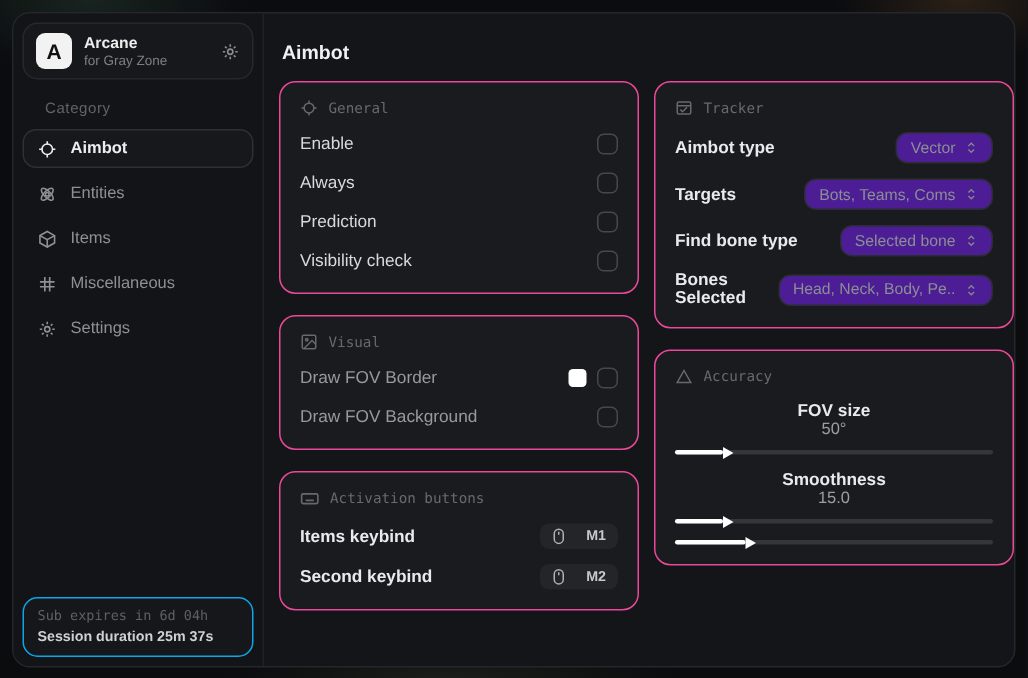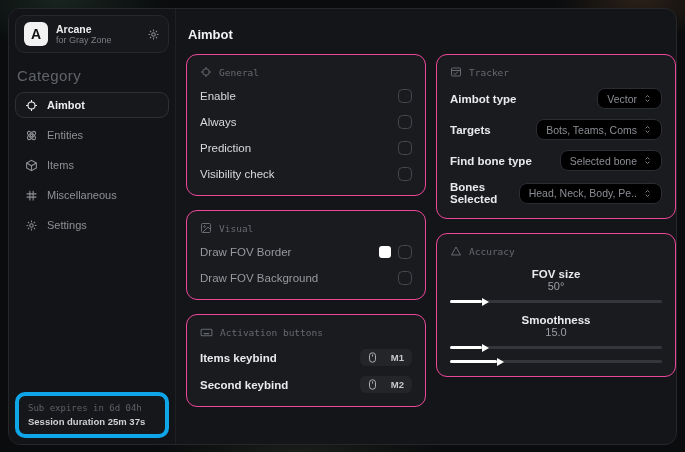--- a/index.html
+++ b/index.html
@@ -31,32 +31,32 @@
   }
   .logo {
     width:24px; height:24px; border-radius:6px; background:#f2f2f2; color:#111;
     font-weight:bold; font-size:14px; display:flex; align-items:center; justify-content:center;
     flex:0 0 24px;
   }
   .brand-text { flex:1; min-width:0; }
   .brand-title { font-size:10.5px; font-weight:bold; color:#eceded; line-height:12px; }
   .brand-sub { font-size:9px; color:#7c7f85; line-height:11px; }
   .icon-btn { color:#8a8d92; display:flex; align-items:center; cursor:pointer; }
-  .cat-label { font-size:15px; color:#606369; margin:14px 2px 8px; letter-spacing:.4px; }
+  .cat-label { font-size:10px; color:#606369; margin:14px 15px 8px; letter-spacing:.4px; }
   .nav { display:flex; flex-direction:column; gap:4px; }
   .nav-item {
     display:flex; align-items:center; gap:9px; height:26px; padding:0 9px;
     border-radius:9px; border:1px solid transparent; color:#8d9095; font-size:11px;
     cursor:pointer;
   }
   .nav-item.active { border-color:#2e3035; background:#17181c; color:#ecedee; font-weight:bold; }
   .nav-icon { display:flex; align-items:center; }
   .sb-spacer { flex:1; }
   .sb-footer {
-    border:4px solid #0ea5e9; border-radius:10px; background:#16171b;
+    border:1px solid #0ea5e9; border-radius:10px; background:#16171b;
     padding:7px 9px; display:flex; flex-direction:column; gap:3px;
   }
   .sb-footer .l1 { font-family:"DejaVu Sans Mono", monospace; font-size:9px; color:#5d6066; }
   .sb-footer .l2 { font-size:9.5px; color:#cfd1d4; font-weight:bold; }
   
   .main { flex:1; padding:14px 10px 10px 10px; display:flex; flex-direction:column; }
   .page-title { font-size:13px; font-weight:bold; color:#f0f1f2; margin:4px 0 12px 2px; }
   .cols { display:flex; gap:10px; align-items:flex-start; }
   .col { width:240px; display:flex; flex-direction:column; gap:14px; }
   .card {
@@ -76,21 +76,21 @@
     width:14px; height:14px; border:1.5px solid #46484e; border-radius:4.5px;
     background:transparent; cursor:pointer; flex:0 0 14px;
   }
   .swatch { width:12px; height:12px; border-radius:3px; cursor:pointer; }
   .kbd-pill {
     display:flex; align-items:center; gap:14px; background:#242529; border-radius:6px;
     padding:3px 8px; font-size:9.5px; color:#c6c8cb; font-weight:bold; cursor:pointer;
   }
   .kbd-pill .mouse { color:#aeb0b4; display:flex; }
   .select-pill {
-    display:flex; align-items:center; gap:6px; background:#000000; border:1px solid #2c2d32;
+    display:flex; align-items:center; gap:6px; background:#4c1d95; border:1px solid #2c2d32;
     border-radius:8px; padding:3.5px 9px; font-size:10.5px; color:#8b8e94; cursor:pointer;
     white-space:nowrap;
   }
   .updown { color:#85888d; display:flex; }
   
   .acc-row { margin-top:11px; }
   .acc-top { display:flex; align-items:center; justify-content:space-between;flex-direction:column; }
   .acc-value { font-size:11px; color:#9b9ea3; }
   .slider { position:relative; height:3px; background:#34363b; border-radius:2px; margin-top:8px; cursor:pointer; }
   .slider-fill { position:absolute; left:0; top:0; height:3px; background:#ffffff; border-radius:2px; }

